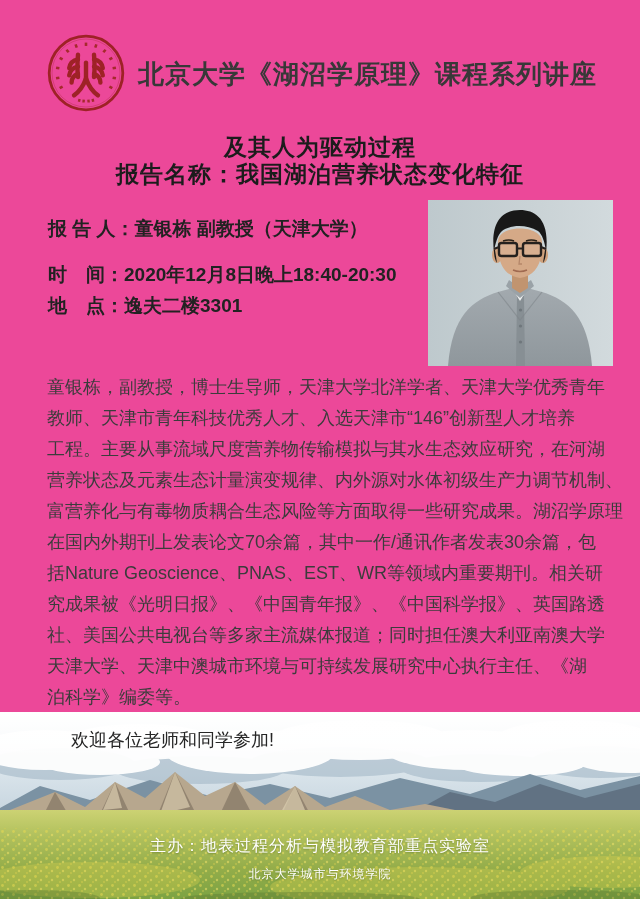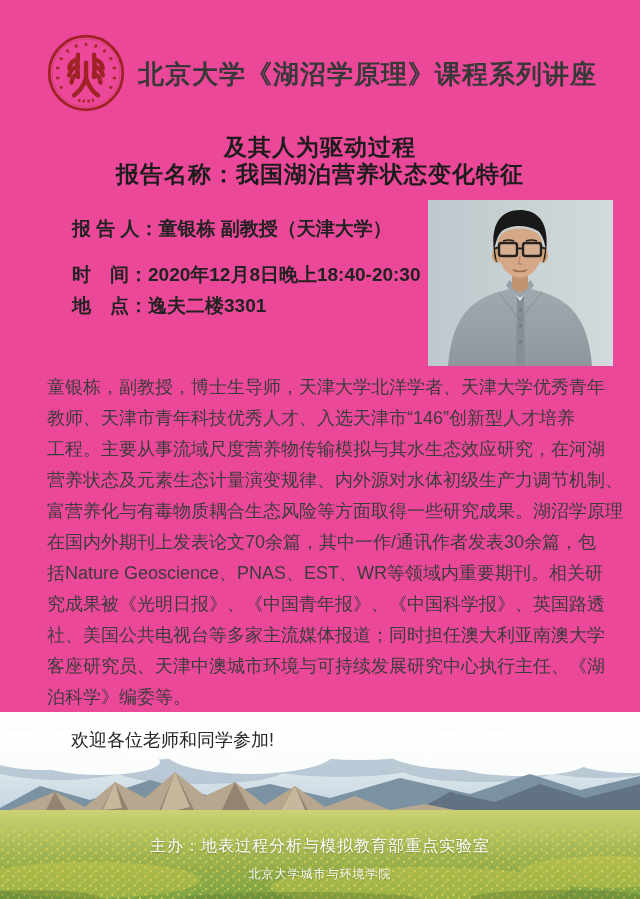--- a/index.html
+++ b/index.html
@@ -14,21 +14,20 @@
     font-weight:600;color:#383838;letter-spacing:1px;white-space:nowrap;
   }
   .report-title{
     left:0;top:134px;width:100%;text-align:center;
     font-size:23px;line-height:27px;font-weight:700;color:#1c1c1c;
     letter-spacing:1px;
   }
   .info-row{
     left:48px;font-size:19px;line-height:24px;font-weight:700;color:#222222;
     white-space:nowrap;
-    margin-left:24px;
   }
   .info-row .label{display:inline-block;}
   .info-row .value{display:inline;}
   .bio{
     left:47px;top:372px;width:580px;color:#3c3c3c;
     font-size:18px;line-height:31px;
   }
   .bio-line{white-space:nowrap;}
   .welcome{
     left:47px;top:728px;font-size:18px;line-height:24px;color:#262626;
@@ -166,21 +165,21 @@
   <div class="abs bio">
     <div class="bio-line">童银栋，副教授，博士生导师，天津大学北洋学者、天津大学优秀青年</div>
     <div class="bio-line">教师、天津市青年科技优秀人才、入选天津市“146”创新型人才培养</div>
     <div class="bio-line">工程。主要从事流域尺度营养物传输模拟与其水生态效应研究，在河湖</div>
     <div class="bio-line">营养状态及元素生态计量演变规律、内外源对水体初级生产力调节机制、</div>
     <div class="bio-line">富营养化与有毒物质耦合生态风险等方面取得一些研究成果。湖沼学原理</div>
     <div class="bio-line">在国内外期刊上发表论文70余篇，其中一作/通讯作者发表30余篇，包</div>
     <div class="bio-line">括Nature Geoscience、PNAS、EST、WR等领域内重要期刊。相关研</div>
     <div class="bio-line">究成果被《光明日报》、《中国青年报》、《中国科学报》、英国路透</div>
     <div class="bio-line">社、美国公共电视台等多家主流媒体报道；同时担任澳大利亚南澳大学</div>
-    <div class="bio-line">客座研究员、天津中澳城市环境与可持续发展研究中心执行主任、《湖</div>
+    <div class="bio-line">天津大学、天津中澳城市环境与可持续发展研究中心执行主任、《湖</div>
     <div class="bio-line">泊科学》编委等。</div>
   </div>
 
   <div class="abs welcome">欢迎各位老师和同学参加!</div>
 
   <div class="abs landscape">
     <svg width="640" height="187" viewBox="0 0 640 187" xmlns="http://www.w3.org/2000/svg">
       <defs>
         <linearGradient id="sky" x1="0" y1="0" x2="0" y2="1">
           <stop offset="0" stop-color="#f4f7f9"></stop>

